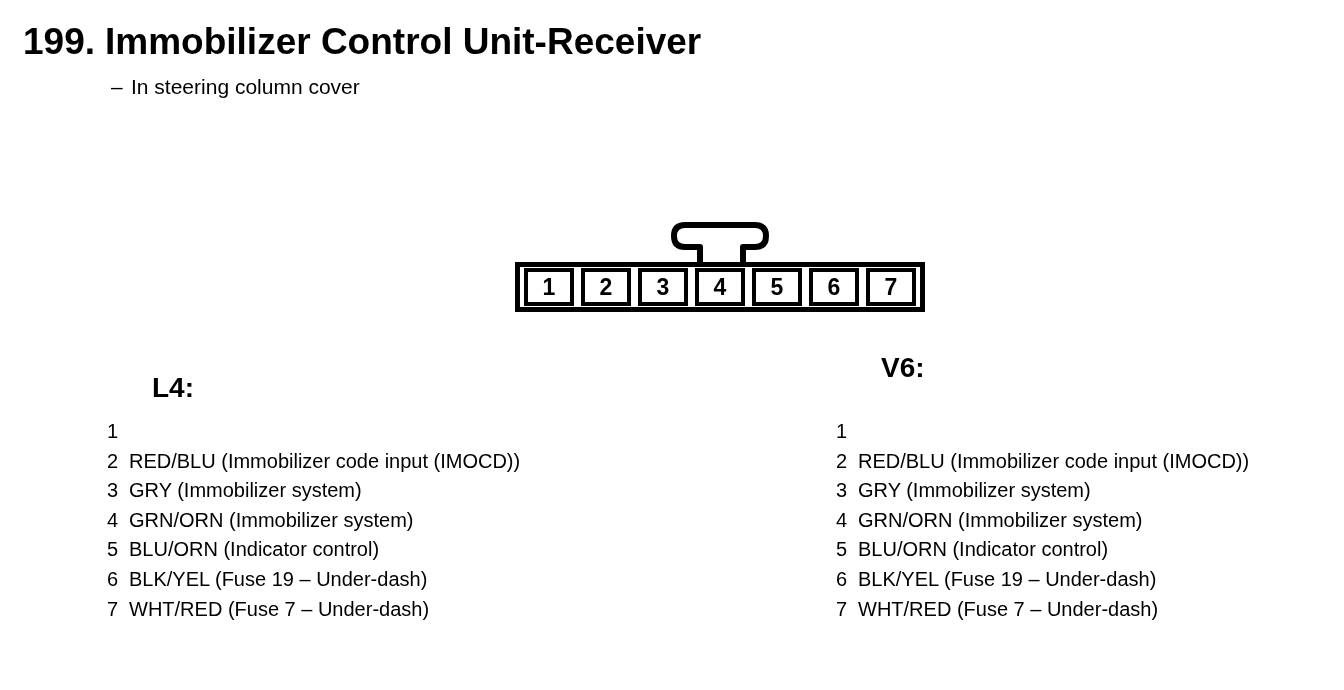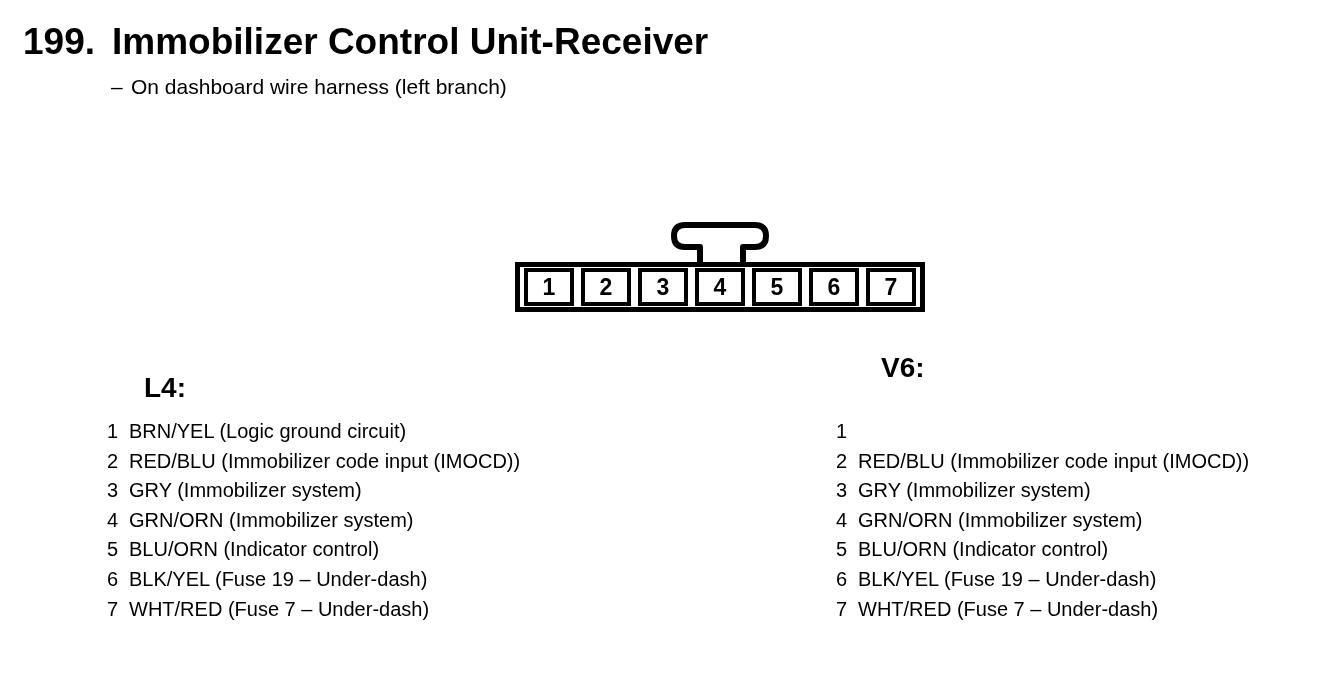--- a/index.html
+++ b/index.html
@@ -16,21 +16,21 @@
   
   .title-row {
     position: absolute;
     left: 23px;
     top: 22px;
     font-size: 37px;
     font-weight: bold;
     white-space: nowrap;
     line-height: 1.1;
   }
-  .title-num { display: inline-block; margin-right: 17px; }
+  .title-num { display: inline-block; margin-right: 10px; }
 
   
   .notes {
     position: absolute;
     left: 111px;
     top: 72px;
     font-size: 21px;
     line-height: 29px;
   }
   .note-line { white-space: nowrap; }
@@ -67,21 +67,21 @@
     font-weight: bold;
   }
 
   
   .col-heading {
     position: absolute;
     font-size: 28px;
     font-weight: bold;
     white-space: nowrap;
   }
-  .heading-l4 { left: 144px; top: 372px; }
+  .heading-l4 { left: 152px; top: 372px; }
   .heading-v6 { left: 881px; top: 352px; }
 
   .pin-list {
     position: absolute;
     top: 417px;
     font-size: 20px;
     line-height: 29.6px;
   }
   .list-l4 { left: 100px; }
   .list-v6 { left: 829px; }
@@ -93,21 +93,21 @@
 <body>
 
 <div class="page">
 
   <div class="title-row">
     <span class="title-num">199.</span><span>Immobilizer Control Unit-Receiver</span>
   </div>
 
   <div class="notes">
     <div class="note-line">
-      <span class="note-marker">–</span><span>On dashboard wire harness (left branch)</span>
+      <span class="note-marker">–</span><span>In steering column cover</span>
     </div>
   </div>
 
   <svg class="tab-svg" width="108" height="46" viewBox="0 0 108 46">
     <path d="M 32 46 V 29 H 17 Q 6 29 6 18 Q 6 7 17 7 H 87 Q 98 7 98 18 Q 98 29 87 29 H 75 V 46" fill="#ffffff" stroke="#000000" stroke-width="6" stroke-linejoin="round"></path>
   </svg>
 
   <div class="connector-body">
     <div class="pin-cell">1</div>
     <div class="pin-cell">2</div>
@@ -115,21 +115,20 @@
     <div class="pin-cell">4</div>
     <div class="pin-cell">5</div>
     <div class="pin-cell">6</div>
     <div class="pin-cell">7</div>
   </div>
 
   <div class="col-heading heading-l4">L4:</div>
   <div class="pin-list list-l4">
     <div class="pin-row">
       <span class="pin-num">1</span>
-      <span class="pin-desc">BRN/YEL (Logic ground circuit)</span>
     </div>
     <div class="pin-row">
       <span class="pin-num">2</span>
       <span class="pin-desc">RED/BLU (Immobilizer code input (IMOCD))</span>
     </div>
     <div class="pin-row">
       <span class="pin-num">3</span>
       <span class="pin-desc">GRY (Immobilizer system)</span>
     </div>
     <div class="pin-row">

